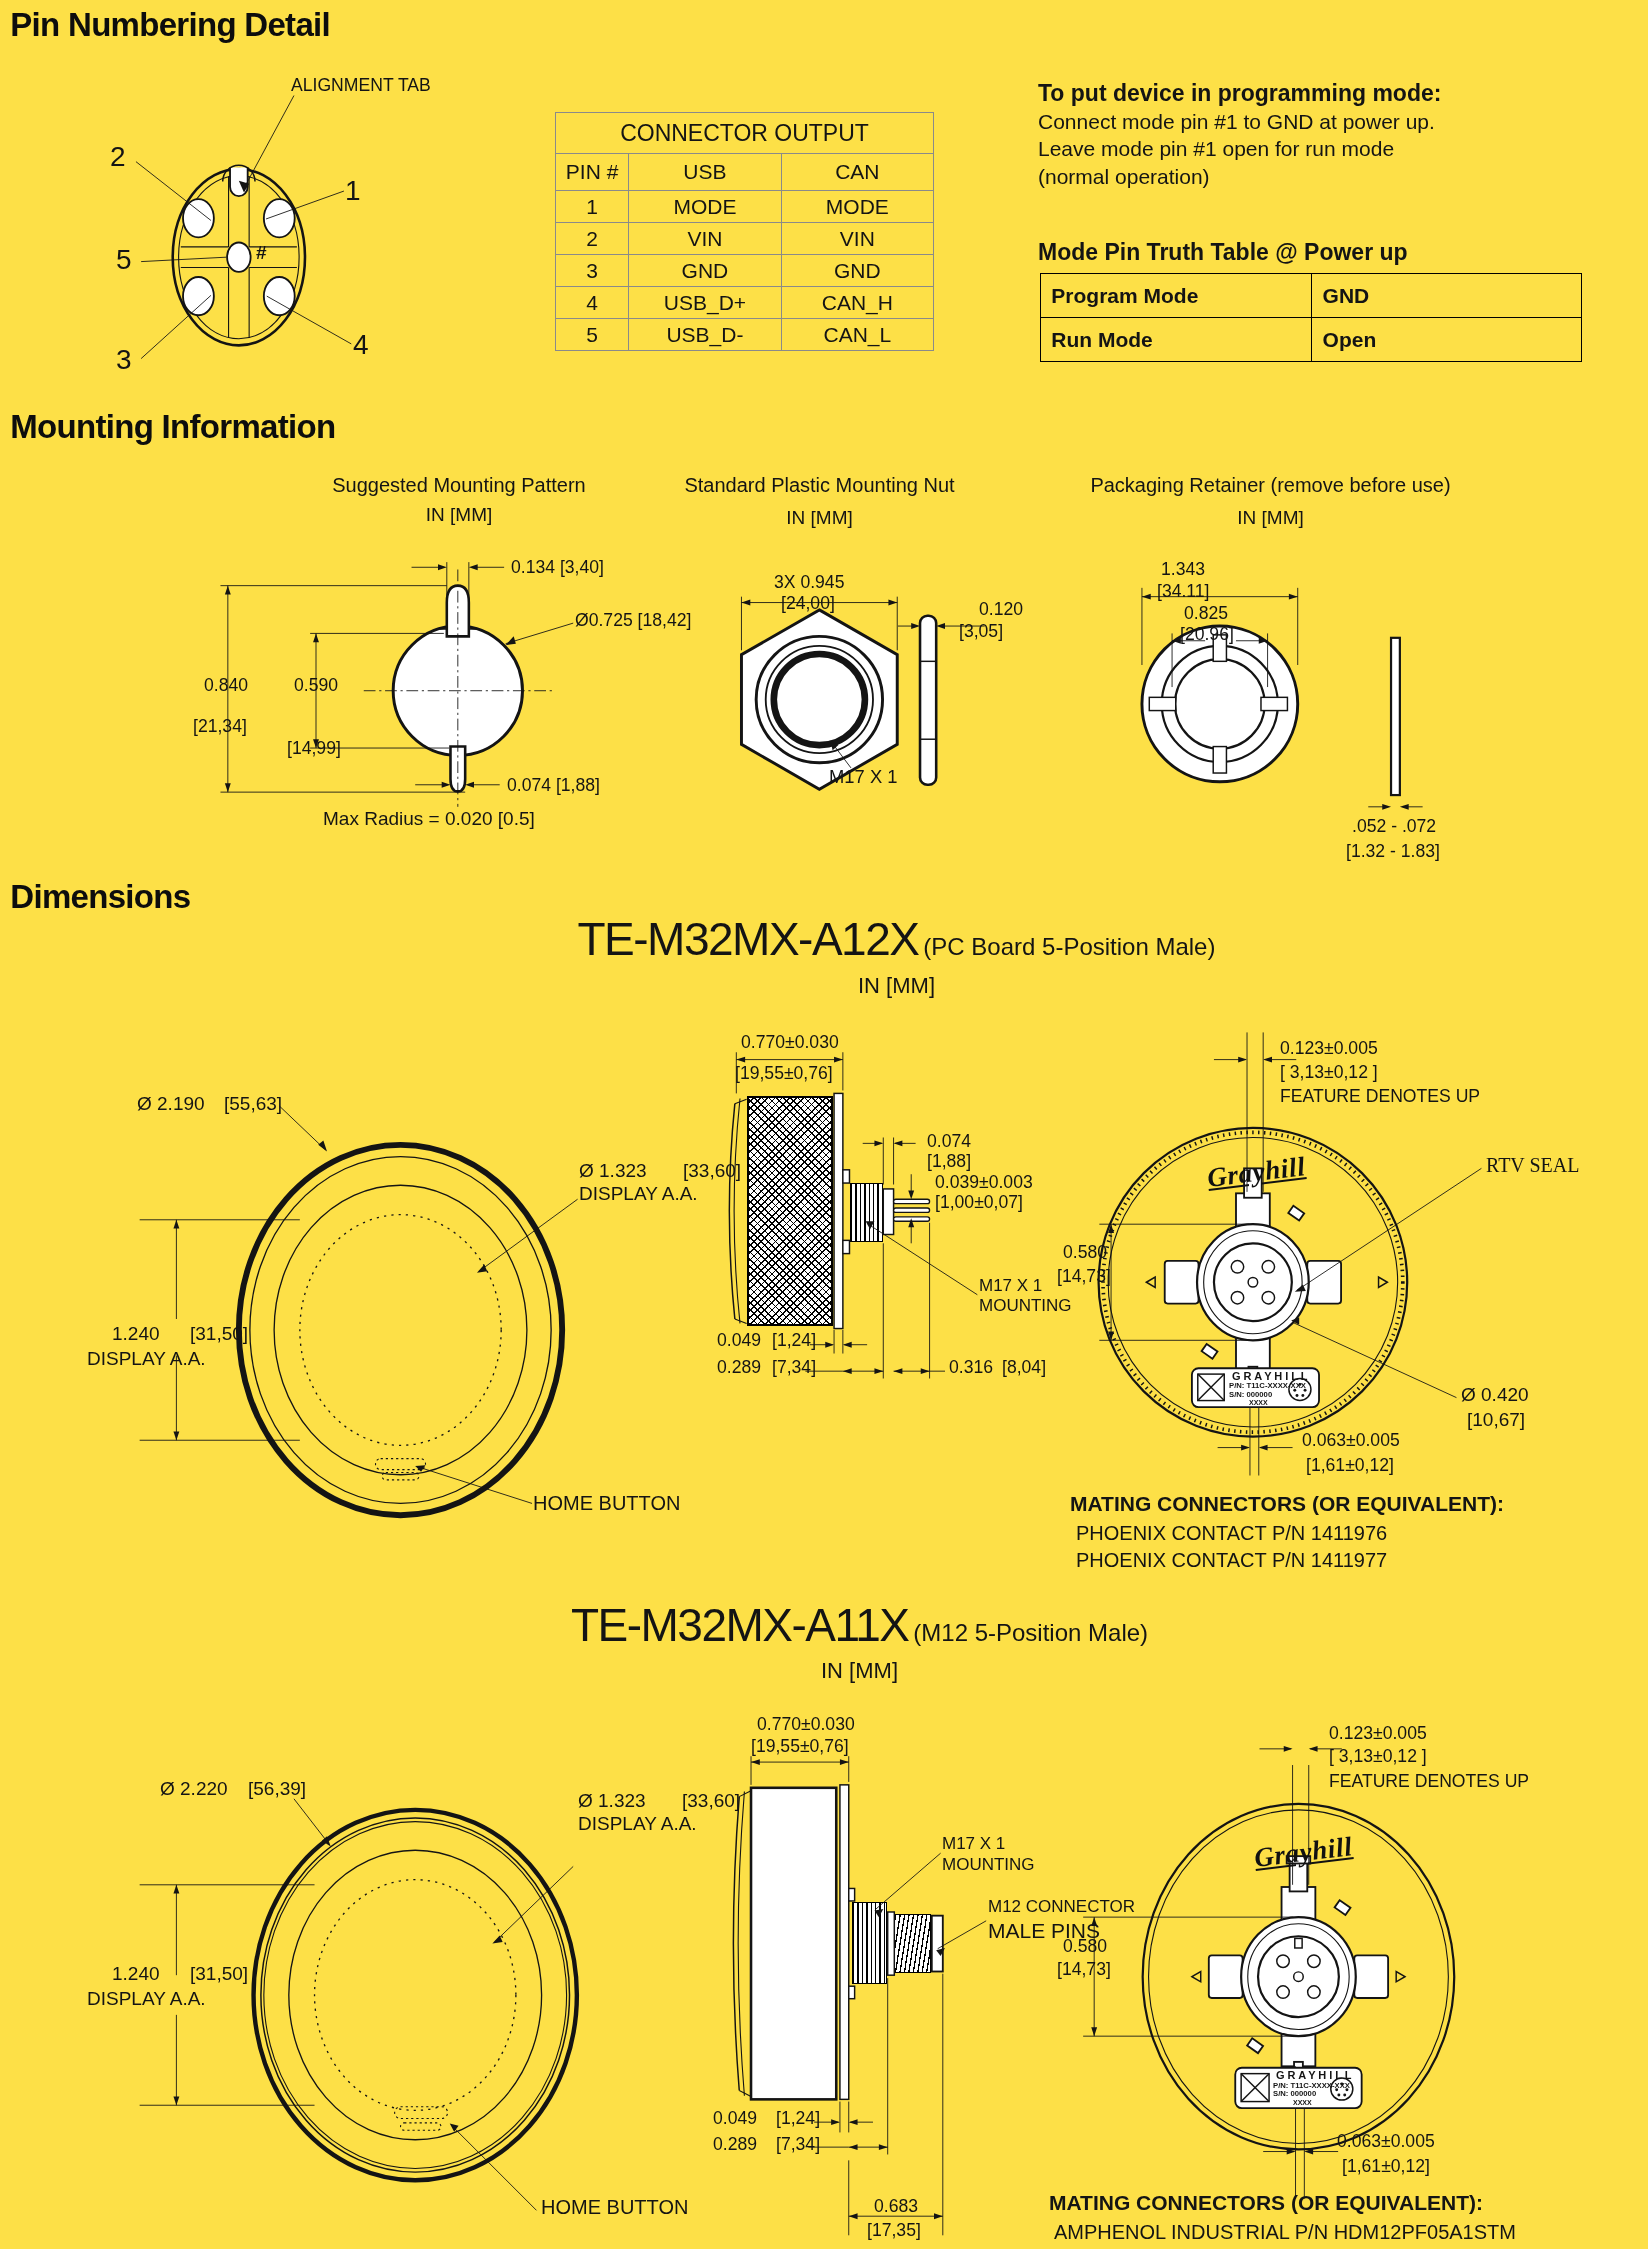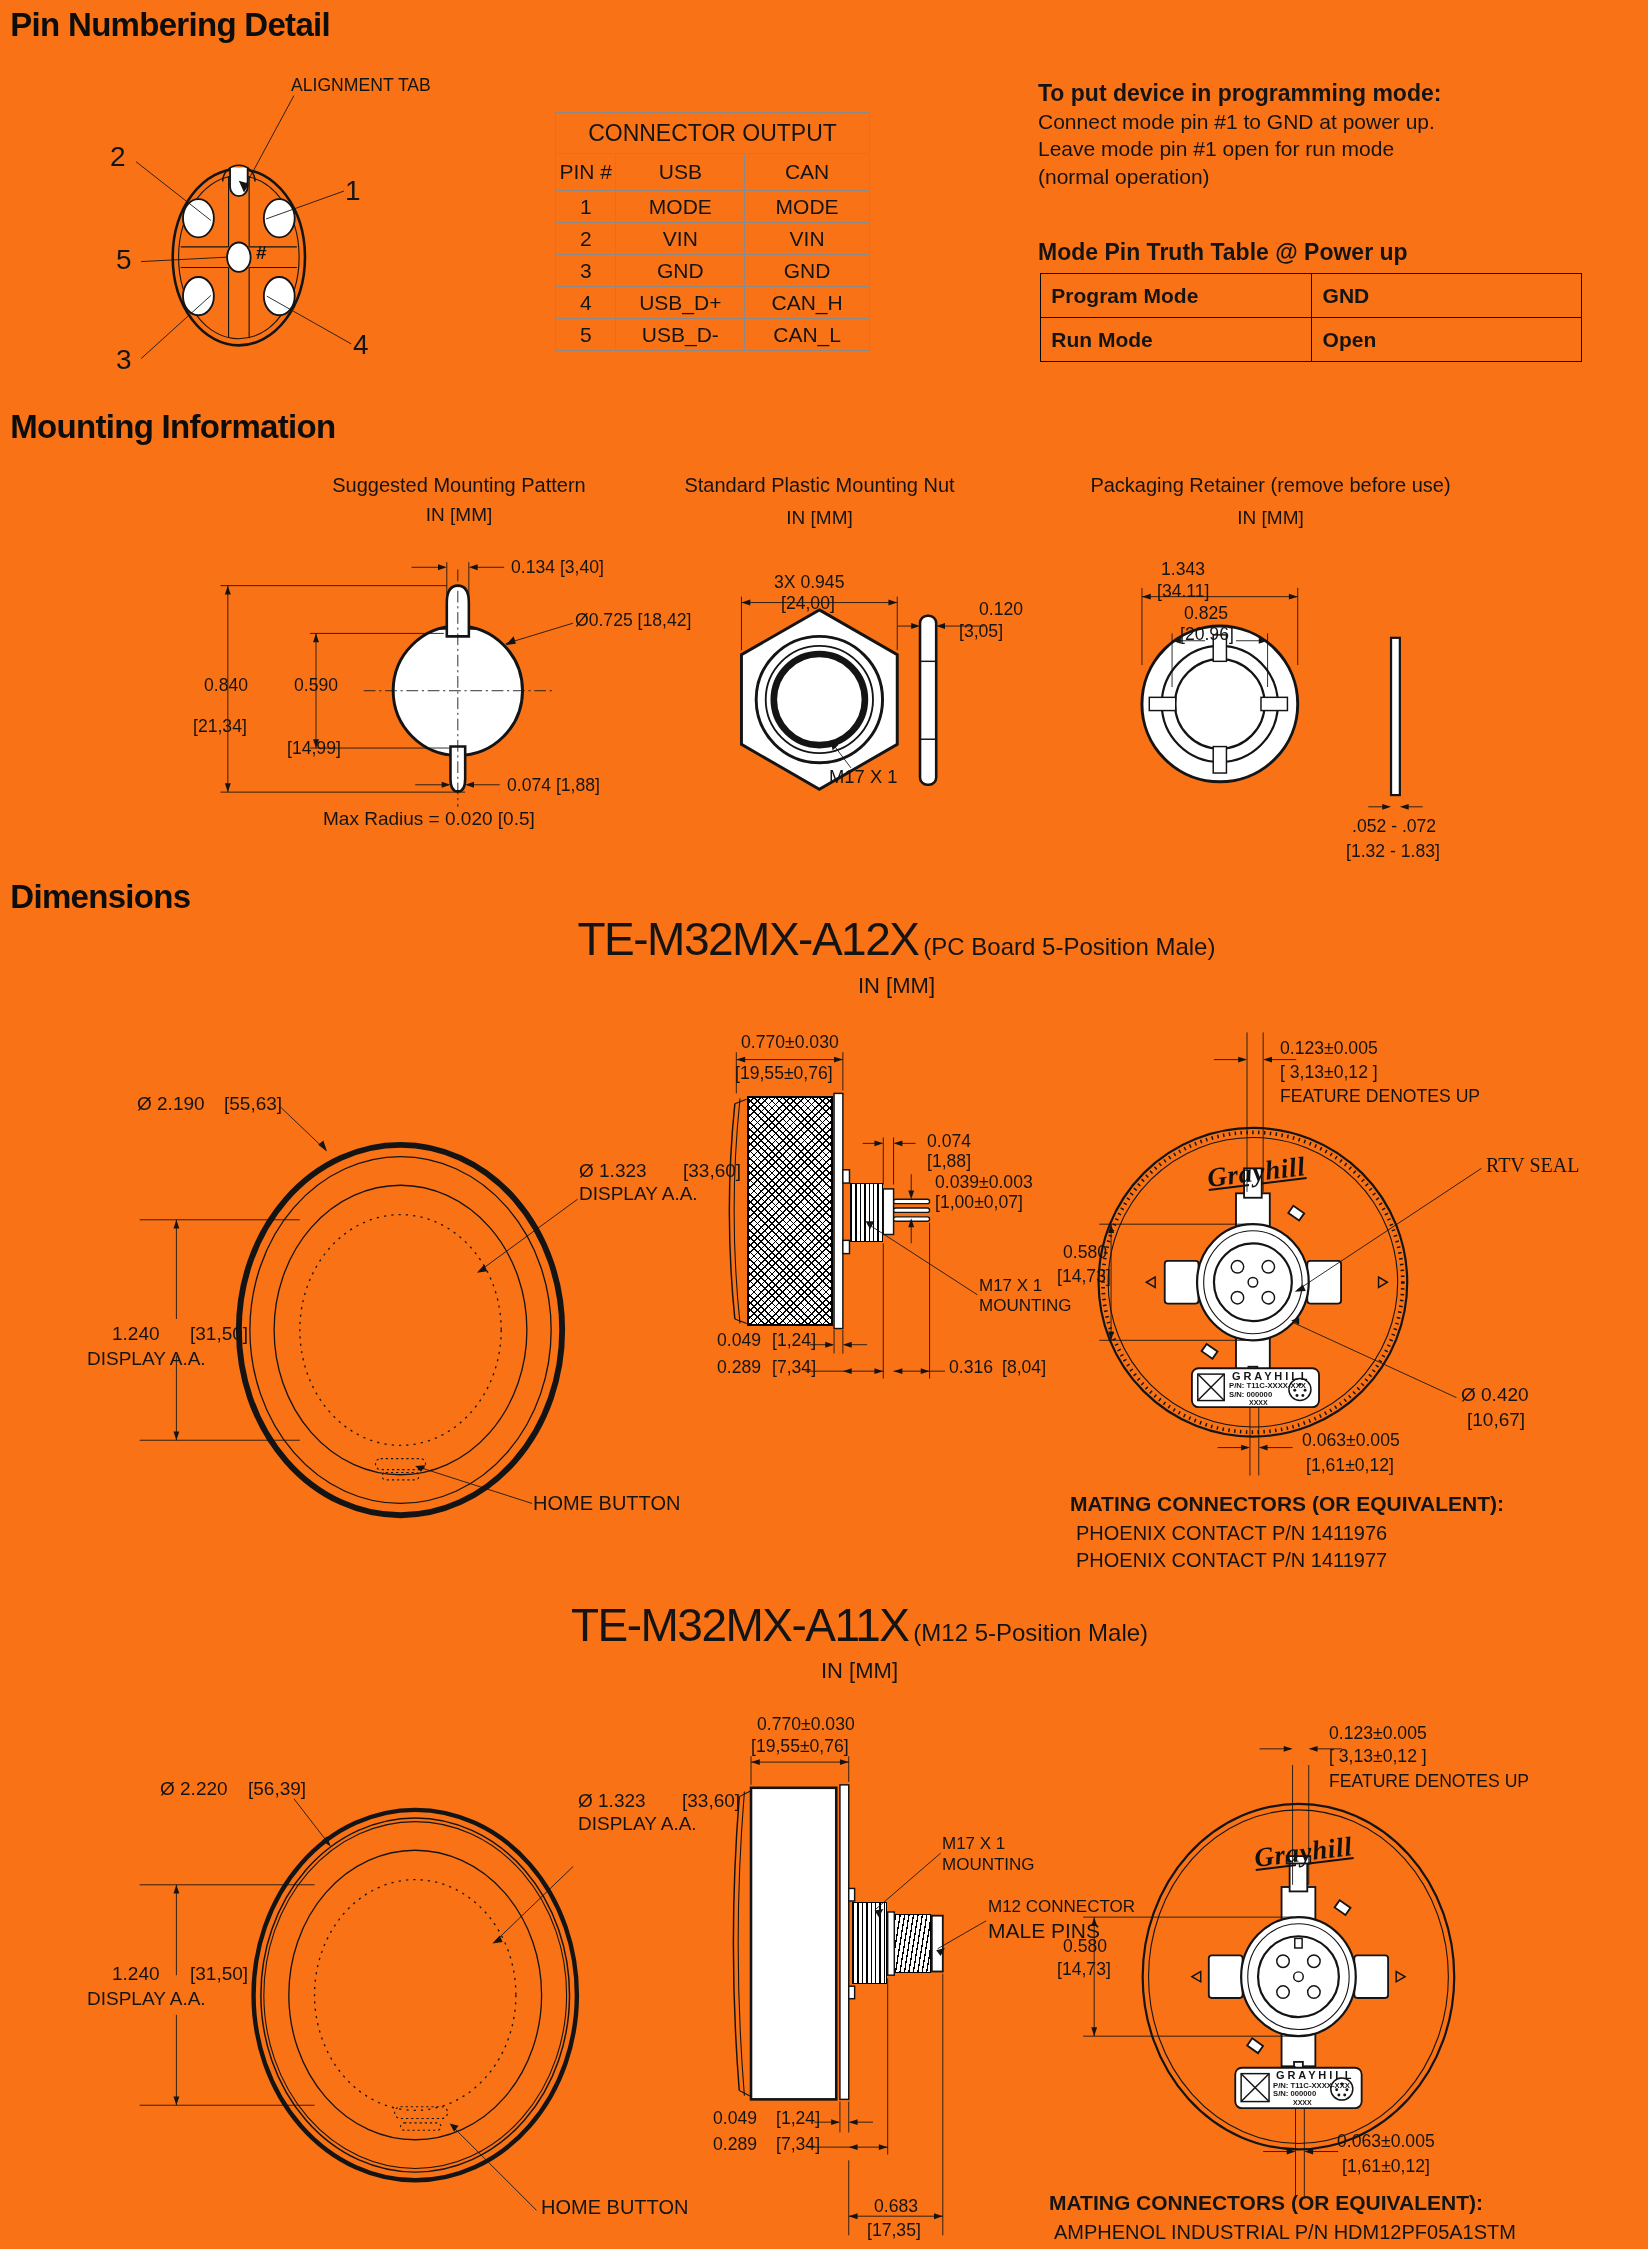--- a/index.html
+++ b/index.html
@@ -1,37 +1,37 @@
 <!DOCTYPE html>
 <html style="font-size:11.8px"><head>
 <meta charset="utf-8">
 <style>
   html,body{margin:0;padding:0;background:#fff;}
-  .page{position:relative;width:1649px;height:2250px;background:#f97316;overflow:hidden;
+  .page{position:relative;width:1649px;height:2250px;background:#fde047;overflow:hidden;
         font-family:"Liberation Sans",sans-serif;color:#111;}
   .t{position:absolute;white-space:nowrap;font:17.6px/1.12 "Liberation Sans",sans-serif;color:#141414;}
   .h1{font-size:33px;font-weight:700;letter-spacing:-0.7px;color:#0d0d0d;}
   .diagtitle{font-size:20px;text-align:center;}
   .units{font-size:19px;text-align:center;}
   .big{font-size:46px;letter-spacing:-1.5px;}
   .sub{font-size:24px;}
   .b{font-weight:700;}
   svg.lines{position:absolute;left:0;top:0;width:1649px;height:2250px;z-index:2;}
   .t{z-index:3;}
   .fill{position:absolute;z-index:1;box-sizing:border-box;}
   .knurl{background:
      repeating-linear-gradient(45deg,#000 0 1.2px,rgba(0,0,0,0) 1.2px 5.1px),
      repeating-linear-gradient(-45deg,#000 0 1.2px,rgba(0,0,0,0) 1.2px 5.1px),#fff;
      border:2.2px solid #000;}
   .vthread{background:repeating-linear-gradient(90deg,#000 0 1.3px,#fff 1.3px 4.4px);border:1.8px solid #000;}
   .dthread{background:repeating-linear-gradient(99deg,#000 0 1.3px,#fff 1.3px 4.4px);border:1.8px solid #000;}
   .logo{position:absolute;z-index:3;font:italic 700 27px "Liberation Serif",serif;
         transform:rotate(-7deg);text-decoration:underline;letter-spacing:0.7px;}
   table.ct{position:absolute;left:555px;top:112px;z-index:3;border-collapse:collapse;
-           width:315px;font:21px "Liberation Sans",sans-serif;color:#141414;}
+           width:379px;font:21px "Liberation Sans",sans-serif;color:#141414;}
   table.ct td,table.ct th{border:1.1px solid #8a8a8a;text-align:center;padding:0;}
   table.ct .title{height:40px;font-size:23px;font-weight:400;}
   table.ct .hd{height:37px;}  table.ct .row{height:32px;}
   table.tt{position:absolute;left:1040px;top:273px;z-index:3;border-collapse:collapse;
            width:542px;font:21px "Liberation Sans",sans-serif;color:#141414;}
   table.tt td{border:1.8px solid #000;height:41px;padding-left:10.3px;font-weight:bold;}
   .ctr{text-align:center;}
 </style>
 </head>
 <body>

